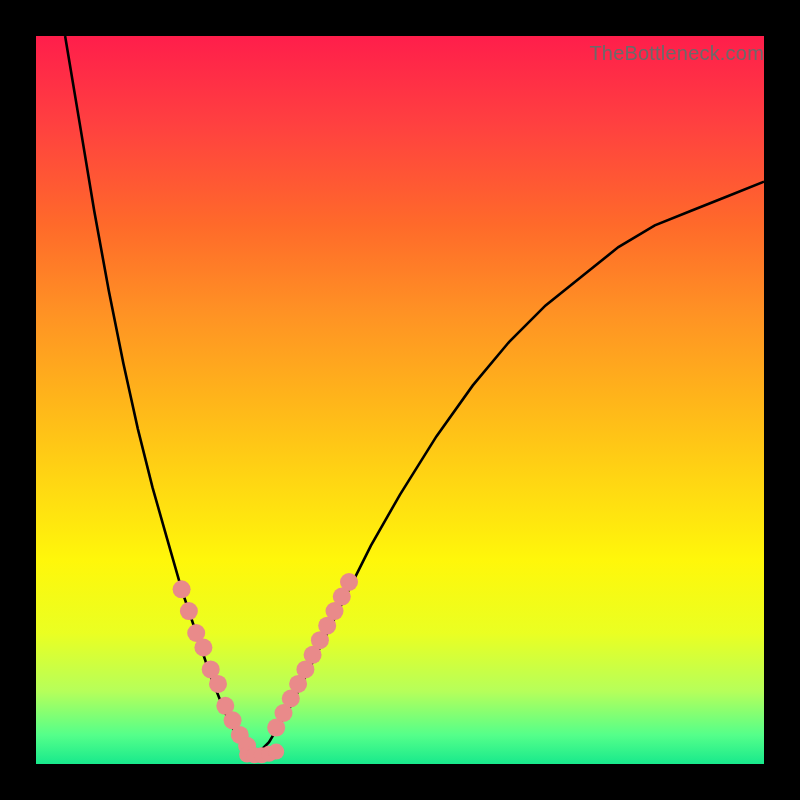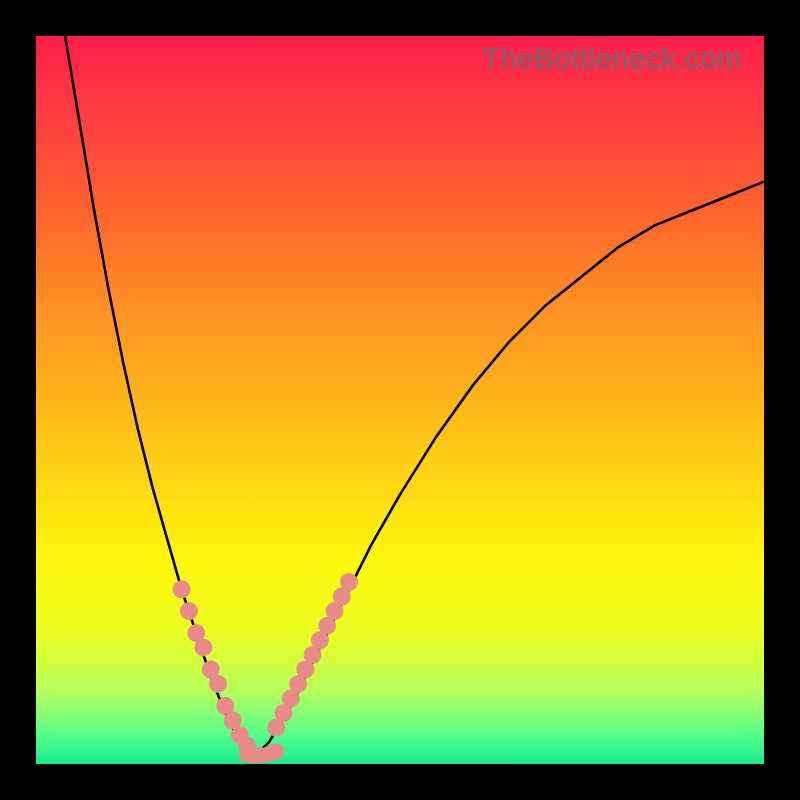--- a/index.html
+++ b/index.html
@@ -26,23 +26,23 @@
       #ffd912 62%,
       #fff70a 72%,
       #eaff22 82%,
       #b6ff5a 90%,
       #55ff8a 96%,
       #18e98c 100%);
   }
   .watermark {
     position: absolute;
     top: 6px;
-    right: 22px;
+    right: 0;
     color: #6a6a6a;
-    font-size: 30px;
+    font-size: 20px;
     font-weight: 500;
     letter-spacing: 0.2px;
     user-select: none;
   }
   svg.plot {
     position: absolute;
     left: 0;
     top: 0;
     width: 728px;
     height: 728px;

